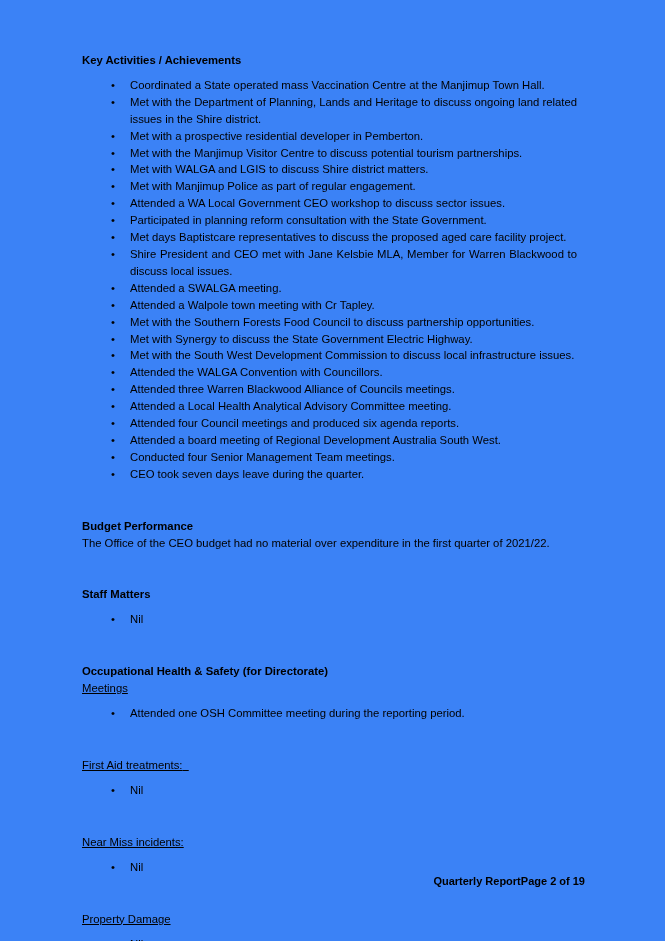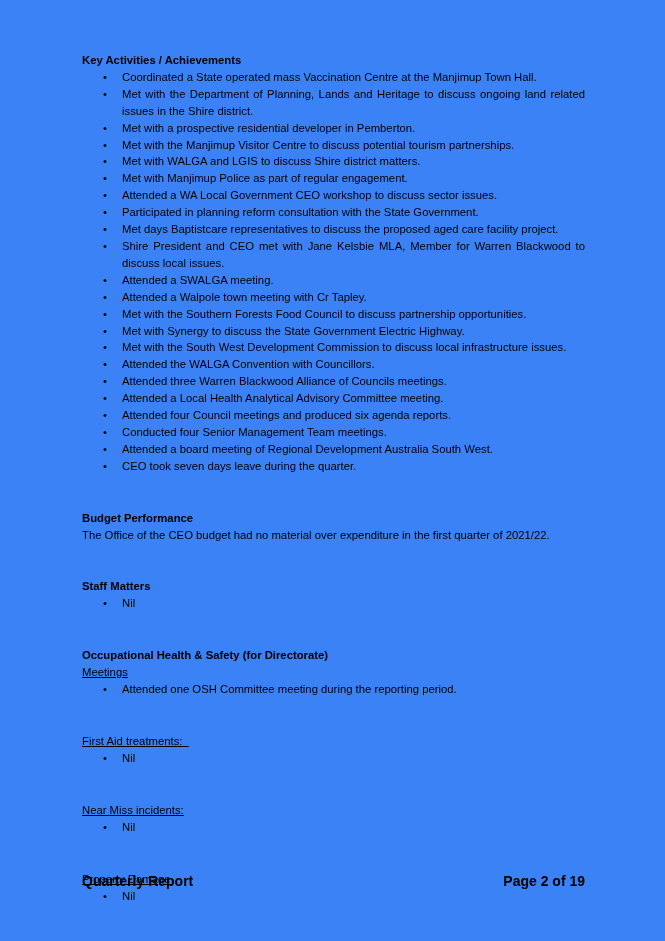--- a/index.html
+++ b/index.html
@@ -24,21 +24,21 @@
     top: 52px;
     width: 503px;
   }
   .heading {
     font-weight: bold;
   }
   .gap-above {
     margin-top: 35px;
   }
   ul.bullets {
-    margin: 0;
+    margin: 8px;
     padding: 0;
     list-style: none;
   }
   ul.bullets li {
     position: relative;
     padding-left: 40px;
     text-align: justify;
   }
   ul.bullets li::before {
     content: "\2022";
@@ -54,22 +54,22 @@
   }
   .u-trail::after {
     content: "\00a0\00a0";
   }
   .footer {
     position: absolute;
     left: 82px;
     top: 876px;
     width: 503px;
     display: flex;
-    justify-content: space-between;
-    font-size: 14px;
+    justify-content: flex-end;
+    font-size: 11px;
     line-height: 11px;
     font-weight: bold;
   }
 </style>
 </head>
 <body>
 
 <div class="page">
   <div class="content">
 
@@ -87,22 +87,22 @@
       <li>Shire President and CEO met with Jane Kelsbie MLA, Member for Warren Blackwood to discuss local issues.</li>
       <li>Attended a SWALGA meeting.</li>
       <li>Attended a Walpole town meeting with Cr Tapley.</li>
       <li>Met with the Southern Forests Food Council to discuss partnership opportunities.</li>
       <li>Met with Synergy to discuss the State Government Electric Highway.</li>
       <li>Met with the South West Development Commission to discuss local infrastructure issues.</li>
       <li>Attended the WALGA Convention with Councillors.</li>
       <li>Attended three Warren Blackwood Alliance of Councils meetings.</li>
       <li>Attended a Local Health Analytical Advisory Committee meeting.</li>
       <li>Attended four Council meetings and produced six agenda reports.</li>
+      <li>Attended a board meeting of Regional Development Australia South West.</li>
       <li>Conducted four Senior Management Team meetings.</li>
-      <li>Attended a board meeting of Regional Development Australia South West.</li>
       <li>CEO took seven days leave during the quarter.</li>
     </ul>
 
     <div class="heading gap-above">Budget Performance</div>
     <div class="para">The Office of the CEO budget had no material over expenditure in the first quarter of 2021/22.</div>
 
     <div class="heading gap-above">Staff Matters</div>
     <ul class="bullets">
       <li>Nil</li>
     </ul>

